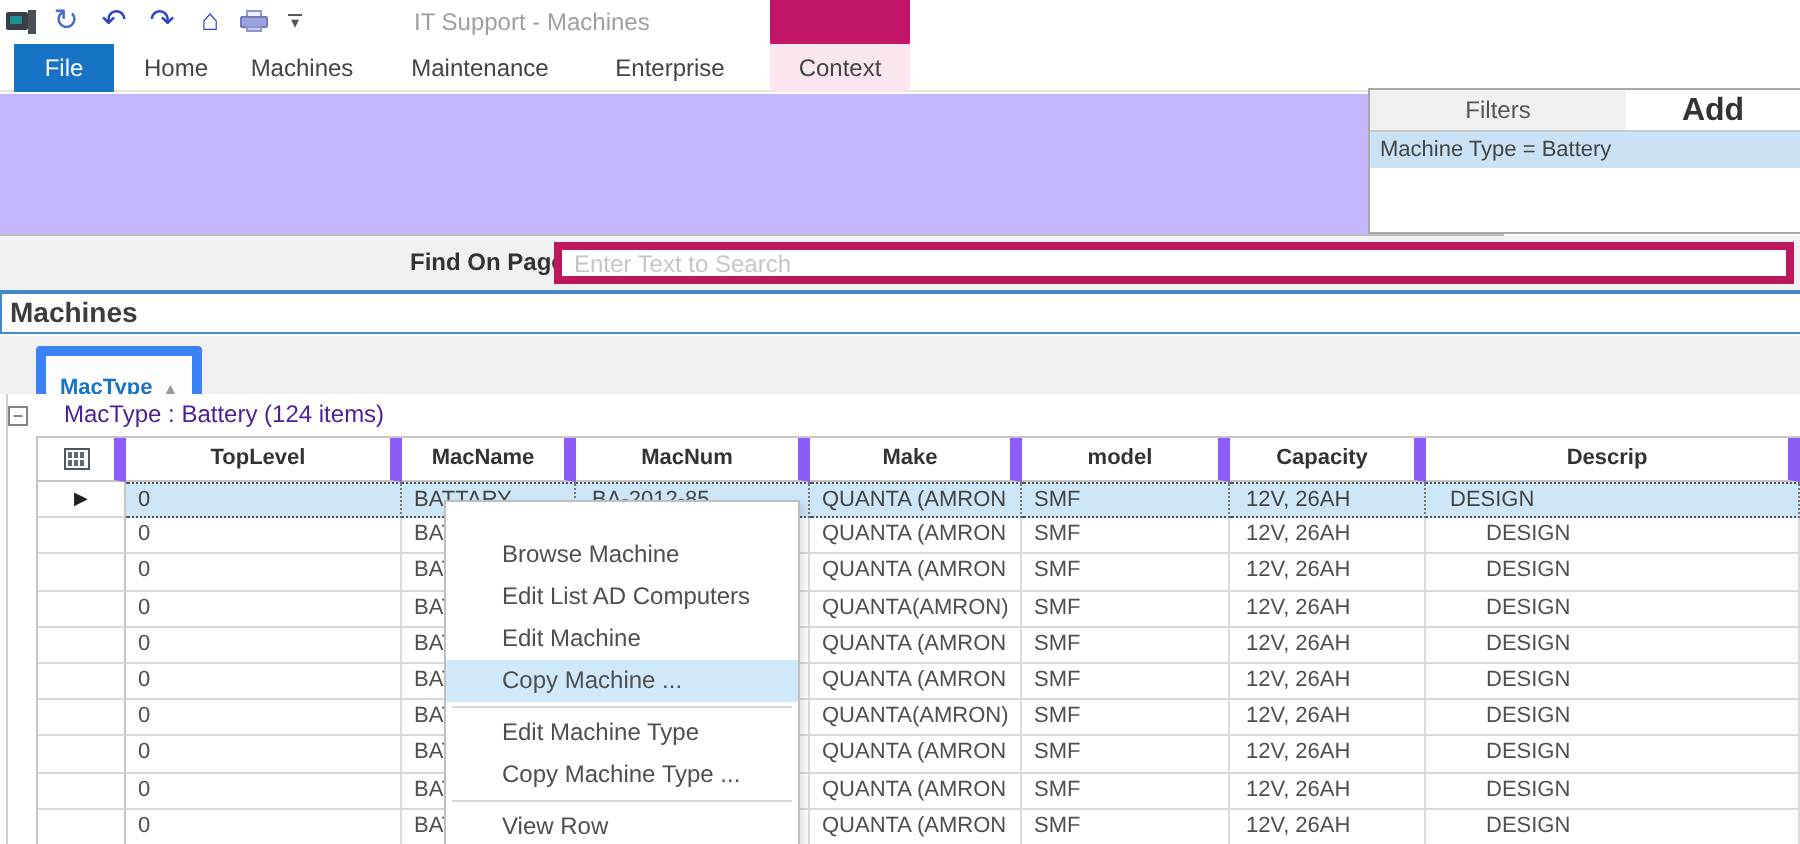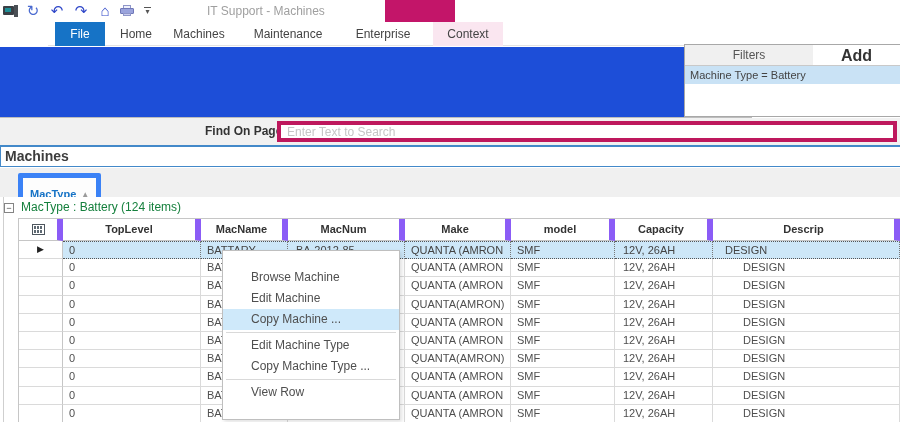--- a/index.html
+++ b/index.html
@@ -21,32 +21,32 @@
   .print-ico .body { position:absolute; left:0; top:3px; width:14px; height:6px; background:#9aa3dc; border:1px solid #7078b8; border-radius:1px; }
   .print-ico .tray { position:absolute; left:3px; top:8px; width:8px; height:3px; background:#c9cdee; border:1px solid #8f96c9; }
   .more-ico { width:9px; margin-left:2px; display:flex; flex-direction:column; align-items:center; }
   .more-ico .bar { width:7px; height:1px; background:#555; margin-bottom:1px; }
   .more-ico .car { font-size:8px; line-height:6px; color:#555; }
   .win-title { position:absolute; left:207px; top:4px; font-size:12px; color:#9f9f9f; white-space:nowrap; }
   .ctx-strip { position:absolute; left:385px; top:0; width:70px; height:22px; background:#c31569; }
 
   
   .tabbar { position:absolute; left:0; top:22px; width:740px; height:24px; background:#fff;
-            border-bottom:1px solid #e3e3e3; display:flex;margin-left:48px; }
+            border-bottom:1px solid #e3e3e3; display:flex; }
   .tab { height:24px; line-height:24px; text-align:center; font-size:12px; color:#444;
          white-space:nowrap; cursor:default; }
   .tab-file { width:50px; margin-left:7px; background:#1673c6; color:#fff; }
   .tab-home { width:52px; margin-left:5px; }
   .tab-machines { width:62px; margin-left:6px; }
   .tab-maintenance { width:88px; margin-left:14px; }
   .tab-enterprise { width:70px; margin-left:16px; }
   .tab-context { width:70px; margin-left:15px; background:#fae6f0; }
 
   
-  .ribbon { position:absolute; left:0; top:47px; width:752px; height:71px; background:#1d4ed8;
+  .ribbon { position:absolute; left:0; top:47px; width:752px; height:71px; background:#c4b5fd;
             border-bottom:1px solid #bdbdbd; }
   .filters-panel { position:absolute; left:684px; top:-3px; width:216px; height:73px;
                    border:1px solid #a8a8a8; border-right:none; background:#fff; }
   .filters-head { display:flex; height:21px; border-bottom:1px solid #c9c9c9; }
   .filters-title { width:128px; background:#f0f0f0; font-size:12px; color:#555;
                    text-align:center; line-height:21px; }
   .filters-add { flex:1; background:#fff; font-size:16px; font-weight:bold; color:#333;
                  text-align:center; line-height:21px; cursor:default; }
   .filter-item { height:18px; line-height:18px; background:#c9e2f5; font-size:11px; color:#444;
                  padding-left:5px; cursor:default; }
@@ -71,21 +71,21 @@
   .groupbtn { position:absolute; left:18px; top:5px; height:20px; background:#fdfdfd;
               border:5px solid #3b82f6; border-radius:2px; display:flex; align-items:center;
               padding:16px 7px; gap:5px; cursor:default; }
   .groupbtn .lbl { font-size:11px; font-weight:bold; color:#1673c6; }
   .groupbtn .tri { font-size:8px; color:#9a9a9a; }
 
   
   .group-row { position:absolute; left:0; top:197px; width:900px; height:21px; background:#fff; }
   .collapse-box { position:absolute; left:4px; top:6px; width:10px; height:10px; border:1px solid #848484;
                   background:#fff; font-size:9px; line-height:8px; text-align:center; color:#444; cursor:default; }
-  .group-label { position:absolute; left:21px; top:0; line-height:21px; font-size:12px; color:#15803d; }
+  .group-label { position:absolute; left:32px; top:0; line-height:21px; font-size:12px; color:#4c1d95; }
 
   .indent-line { position:absolute; left:3px; top:197px; bottom:0; width:1px; background:#cfcfcf; }
 
   
   .grid { position:absolute; left:18px; top:218px; width:882px; height:204px;
           border-left:1px solid #c6c6c6; border-top:1px solid #c6c6c6; background:#fff; }
   .grid-row { display:grid; grid-template-columns:44px 138px 87px 117px 106px 104px 98px 1fr; }
   .grid-head { height:22px; }
   .grid-head .hc { border-right:6px solid #8b5cf6; border-bottom:1px solid #c6c6c6;
                    font-size:11px; font-weight:bold; color:#333; text-align:center; line-height:21px;
@@ -307,20 +307,21 @@
       <div class="cell c-make">QUANTA (AMRON</div>
       <div class="cell c-model">SMF</div>
       <div class="cell c-cap">12V, 26AH</div>
       <div class="cell c-desc">DESIGN</div>
     </div>
       </div>
   </div>
 
   <div class="ctx-menu" id="ctx-menu">
       <div class="menu-item">Browse  Machine</div>
+      <div class="menu-item">Edit List AD Computers</div>
       <div class="menu-item">Edit Machine</div>
       <div class="menu-item hl">Copy Machine ...</div>
       <div class="menu-sep"></div>
       <div class="menu-item">Edit Machine Type</div>
       <div class="menu-item">Copy Machine Type ...</div>
       <div class="menu-sep"></div>
       <div class="menu-item">View Row</div>
     </div>
 
 </div>

